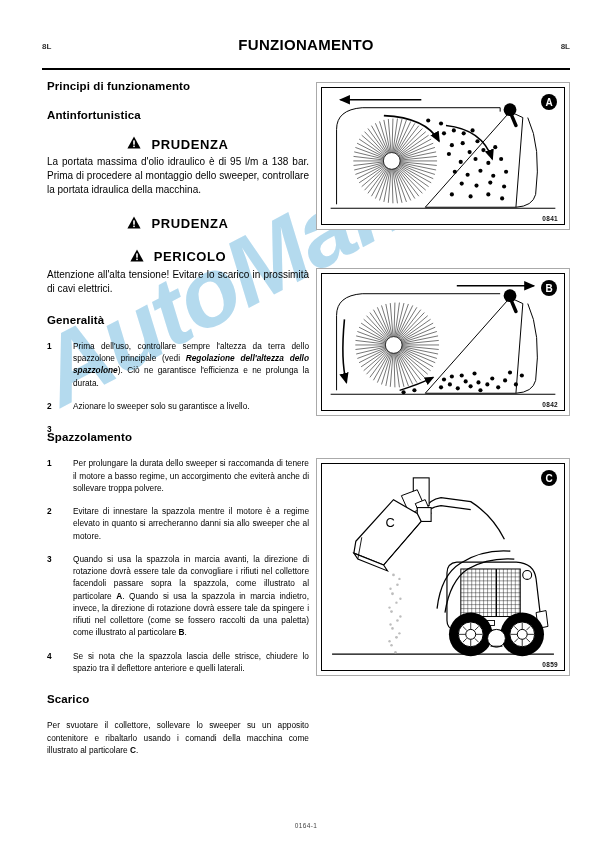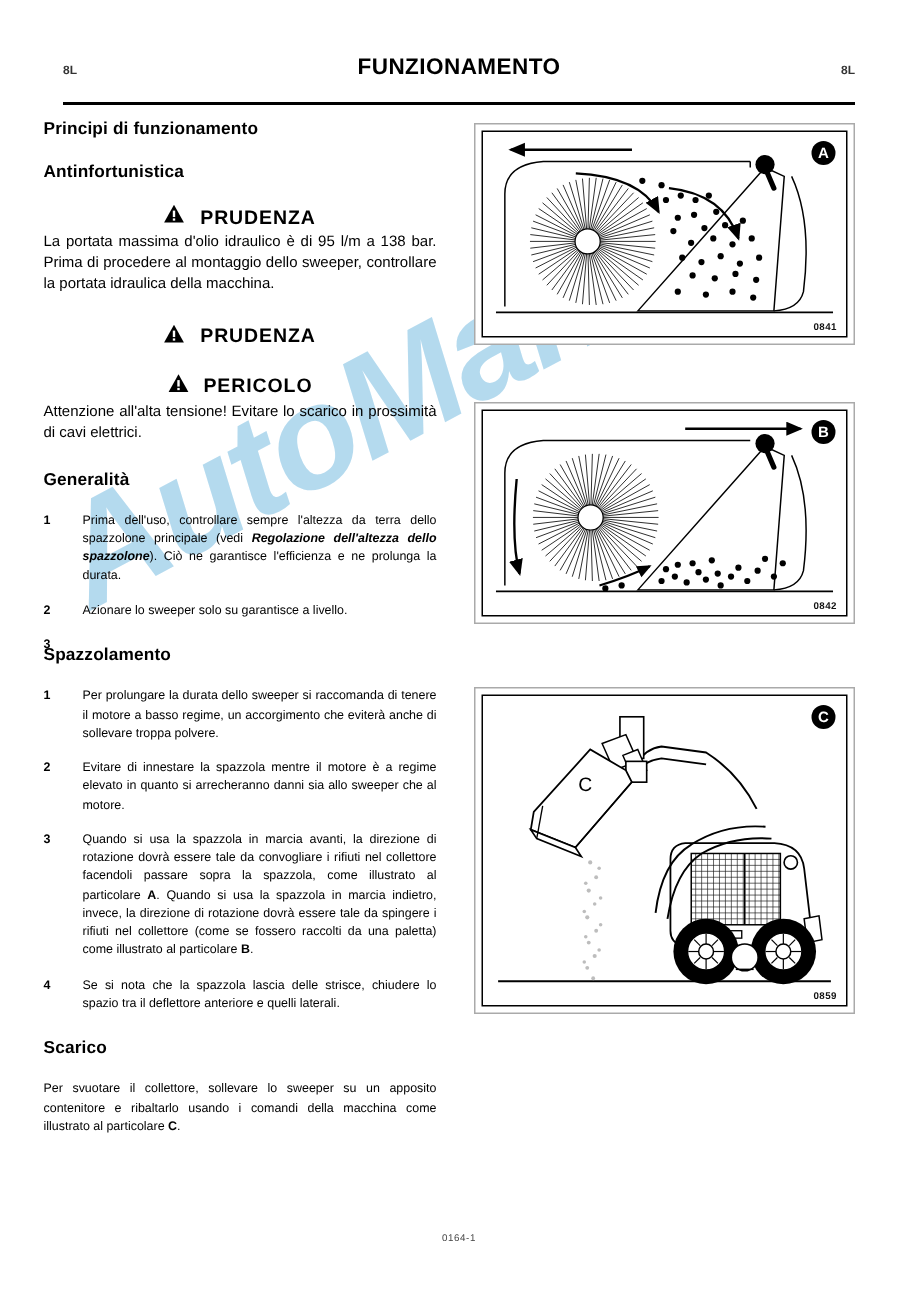--- a/index.html
+++ b/index.html
@@ -67,21 +67,21 @@
   #hdr-rule {
     position: absolute;
     left: 42px; top: 68px;
     width: 528px; height: 2px;
     background: #000;
   }
 
   
   #col-left {
     position: absolute;
-    left: 29px; top: 80px;
+    left: 47px; top: 80px;
     width: 262px;
   }
   h2.sec {
     font-size: 11.5px;
     font-weight: bold;
     margin: 0 0 2px 0;
     letter-spacing: .1px;
   }
 
   .warnbox { margin: 0; }

